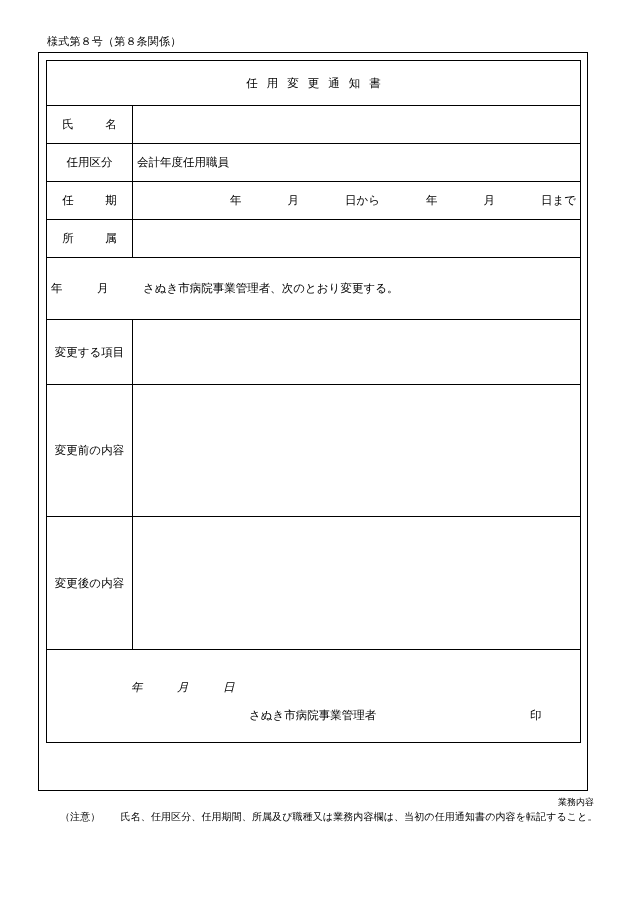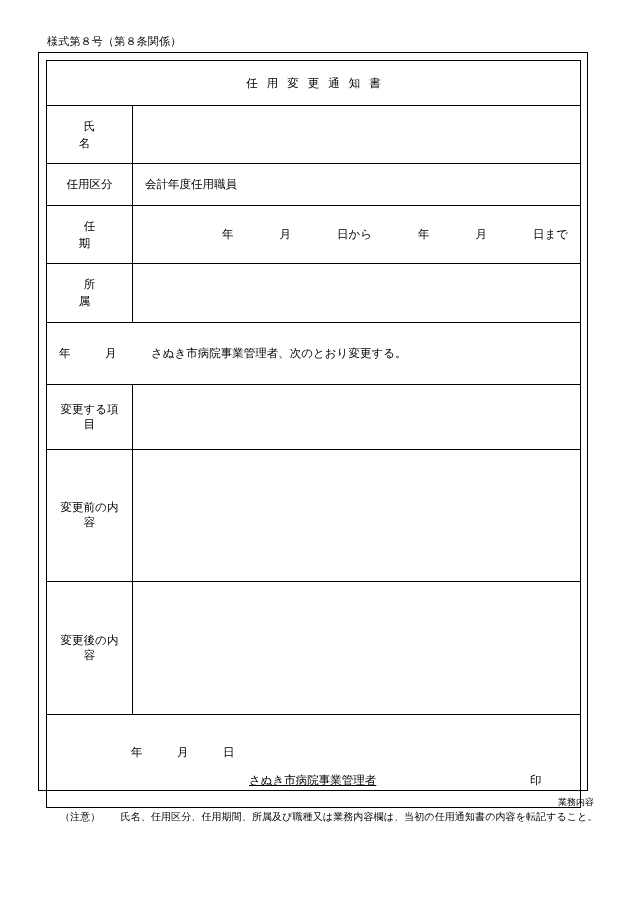--- a/index.html
+++ b/index.html
@@ -42,21 +42,21 @@
     position: absolute;
     left: 46px;
     top: 60px;
     width: 534px;
     border-collapse: collapse;
     table-layout: fixed;
     box-sizing: border-box;
   }
   .form-table td {
     border: 1px solid #000;
-    padding: 12px;
+    padding: 4px;
     vertical-align: middle;
     font-size: 11.5px;
     box-sizing: border-box;
   }
 
   
   .title-cell {
     height: 45px;
     text-align: center;
     font-size: 19px;
@@ -123,28 +123,28 @@
     height: 93px;
     position: relative;
     vertical-align: top;
   }
   .sign-date {
     position: absolute;
     left: 84px;
     top: 30px;
     font-size: 11.5px;
     white-space: pre;
+    font-style: italic;
   }
   .sign-name {
     position: absolute;
     left: 202px;
     top: 58px;
     font-size: 11.5px;
     white-space: pre;
-    text-decoration: underline;
   }
   .sign-seal {
     position: absolute;
     left: 483px;
     top: 58px;
     font-size: 11.5px;
   }
 
   
   .city-mark {

